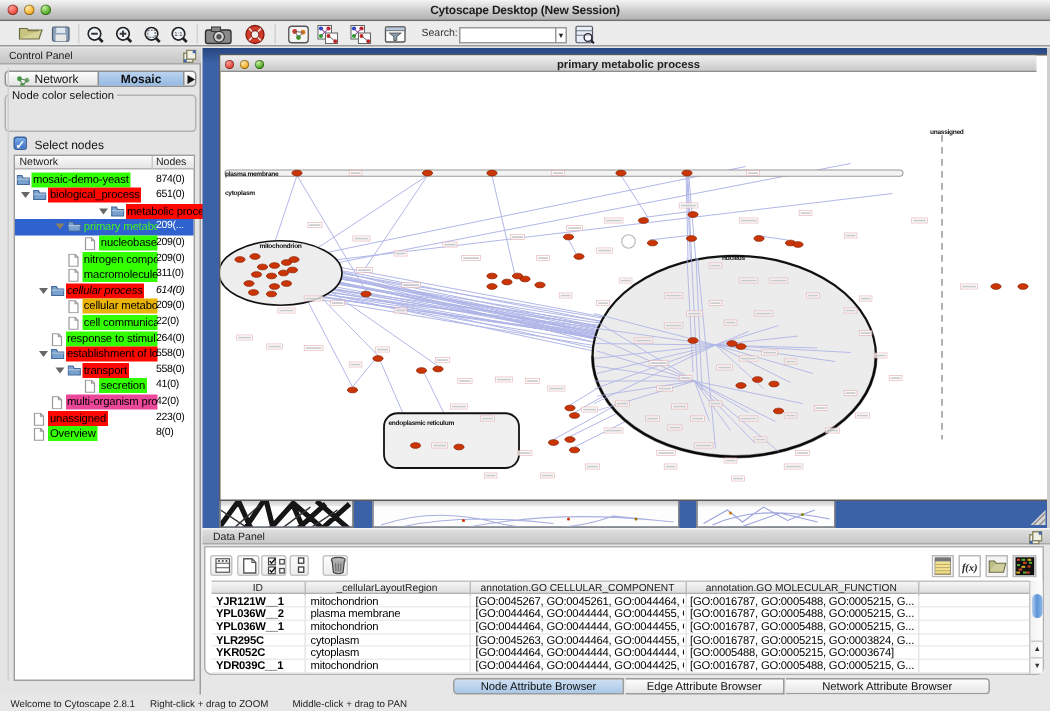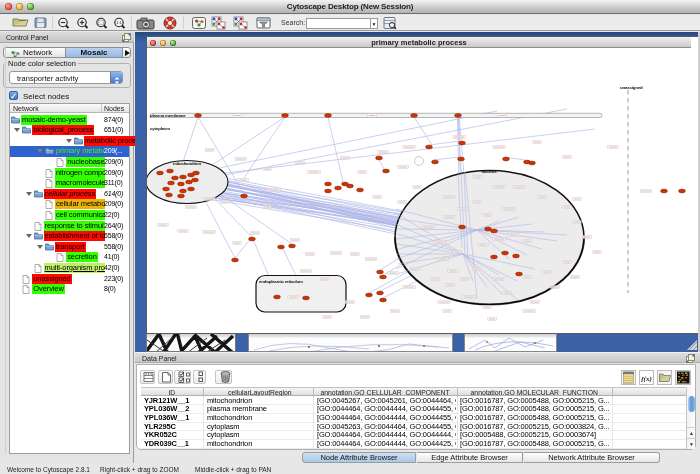--- a/index.html
+++ b/index.html
@@ -181,27 +181,20 @@
           <path d="M2 2.5 L7 3.5 L4 7 Z" fill="none" stroke="#558855" stroke-width="0.7"></path>
         </svg>
 <div class="abs tabtxt" style="left:19px;top:0;font-weight:normal">Network</div>
 <div class="abs" id="tabmosaic">
           <div class="tabtxt" style="text-align:center">Mosaic</div>
         </div>
 <div class="abs" style="left:121px;top:2.5px;width:0;height:0;border-top:3.5px solid transparent;border-bottom:3.5px solid transparent;border-left:5px solid #111"></div>
 </div>
 <div class="abs" id="groupbox"></div>
       <div class="abs" id="grouplbl">Node color selection</div>
-<div class="abs" id="combo">
-        <div class="txt">transporter activity</div>
-        <div id="combostep"><svg width="12" height="11">
-            <path d="M6 2 L8.4 4.5 L3.6 4.5 Z" fill="#fff"></path>
-            <path d="M6 9 L8.4 6.5 L3.6 6.5" fill="#fff"></path>
-          </svg></div>
-      </div>
 <div class="abs" id="checkbox">✓</div>
       <div class="abs" id="checklbl">Select nodes</div>
 <div class="abs" id="treebox">
 <div class="abs" id="treehead">
           <span class="h1">Network</span>
           <span class="h2">Nodes</span>
           <span class="vs"></span>
         </div>
 <div class="abs trow" style="top:10.5px;">
           <svg class="abs" style="left:1px;top:1px" width="9" height="8" viewBox="0 0 9 8">
@@ -319,21 +312,21 @@
             <path d="M5 0.5 L5 2.5 L7 2.5" fill="none" stroke="#999" stroke-width="0.8"></path>
           </svg>
           <div class="thl" style="left:56.2px;max-width:39px;background:#33ff00;">secretion</div>
           <div class="tnum" style="">41(0)</div>
         </div>
 <div class="abs trow" style="top:158.9px;">
           <svg class="abs" style="left:24px;top:1px" width="8" height="9" viewBox="0 0 8 9">
             <path d="M1 0.5 L5 0.5 L7 2.5 L7 8.5 L1 8.5 Z" fill="#fff" stroke="#999" stroke-width="0.8"></path>
             <path d="M5 0.5 L5 2.5 L7 2.5" fill="none" stroke="#999" stroke-width="0.8"></path>
           </svg>
-          <div class="thl" style="left:33.6px;max-width:61px;background:#bef264;text-decoration:underline;">multi-organism pro</div>
+          <div class="thl" style="left:33.6px;max-width:61px;background:#ec4899;">multi-organism pro</div>
           <div class="tnum" style="">42(0)</div>
         </div>
 <div class="abs trow" style="top:169.5px;">
           <svg class="abs" style="left:12px;top:1px" width="8" height="9" viewBox="0 0 8 9">
             <path d="M1 0.5 L5 0.5 L7 2.5 L7 8.5 L1 8.5 Z" fill="#fff" stroke="#999" stroke-width="0.8"></path>
             <path d="M5 0.5 L5 2.5 L7 2.5" fill="none" stroke="#999" stroke-width="0.8"></path>
           </svg>
           <div class="thl" style="left:22.3px;max-width:73px;background:#ff0800;">unassigned</div>
           <div class="tnum" style="">223(0)</div>
         </div>

